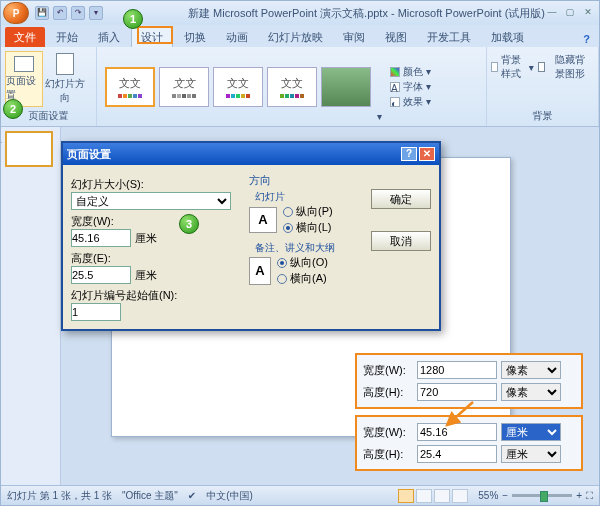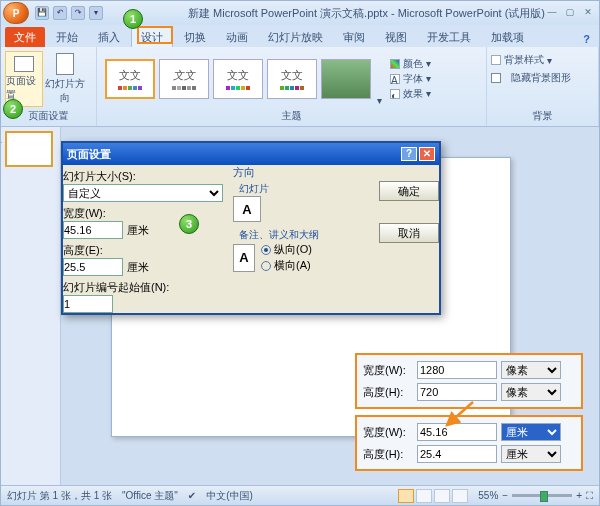--- a/index.html
+++ b/index.html
@@ -46,21 +46,21 @@
   .zoom { display:flex; align-items:center; gap:4px; }
   .zoom .track { width:60px; height:3px; background:#9ab; position:relative; }
   .zoom .track::after{ content:""; position:absolute; left:28px; top:-3px; width:6px; height:9px; background:#4a6; border:1px solid #386; }
 
   
   .dialog { position:absolute; left:60px; top:140px; width:380px; background:#ece9d8; border:2px solid #1e4f9e; box-shadow:3px 3px 8px rgba(0,0,0,.35); font-size:11px; }
   .dlg-title { height:22px; background:linear-gradient(#3d7de0,#0b4fbf); color:#fff; display:flex; align-items:center; padding:0 4px; font-size:11px; font-weight:bold; }
   .dlg-title .spacer{flex:1;}
   .dlg-title .help{ width:16px; height:14px; background:#6ea3e8; border:1px solid #fff; color:#fff; text-align:center; line-height:12px; font-size:10px; margin-right:2px;}
   .dlg-title .close{ width:16px; height:14px; background:#e86547; border:1px solid #fff; color:#fff; text-align:center; line-height:12px; font-size:10px; font-weight:bold;}
-  .dlg-body { display:flex; gap:10px; }
+  .dlg-body { padding:8px; display:flex; gap:18px; }
   .dlg-left { width:160px; }
   .dlg-left label{ display:block; margin-top:4px; }
   .dlg-left select, .dlg-left input { width:100%; font-size:11px; border:1px solid #7a9; background:#fff; height:18px; }
   .dlg-left .row{ display:flex; align-items:center; gap:4px; }
   .dlg-left .row input{ width:60px; }
   .dlg-center { flex:1; }
   .fieldset-title { color:#1e4f9e; font-size:11px; margin-bottom:2px; }
   .orient { display:flex; gap:6px; align-items:center; margin-bottom:6px; }
   .orient-icon { width:28px; height:26px; background:#fff; border:1px solid #999; display:flex; align-items:center; justify-content:center; font-size:13px; font-weight:bold; }
   .orient-opts { display:flex; flex-direction:column; gap:1px; }
@@ -176,24 +176,23 @@
             </div>
           </div>
         <div class="theme-thumb" style="background:linear-gradient(#8b8,#585);"></div>
         <span style="align-self:flex-end;padding:2px;">▾</span>
         <div class="side-col">
           <div><span class="sq" style="background:linear-gradient(45deg,#e44,#4e4,#44e);"></span><span>颜色</span>▾</div>
           <div><span class="sq">A</span><span>字体</span>▾</div>
           <div><span class="sq">◐</span><span>效果</span>▾</div>
         </div>
       </div>
-      <div class="group-label">主题</div>
     </div>
     <div class="group" style="width:112px;">
-      <div class="group-row" style="flex-direction:column; align-items:flex-start; gap:4px; padding-top:4px;">
+      <div class="group-row" style="flex-direction:row; align-items:flex-start; gap:4px; padding-top:4px;">
         <div style="display:flex;gap:3px;align-items:center;"><span class="sq"></span><span>背景样式</span>▾</div>
         <div style="display:flex;gap:10px;align-items:center;">
             <span style="width:10px;height:10px;border:1px solid #789;background:#fff;"></span>
             <span>隐藏背景图形</span>
           </div>
       </div>
       <div class="group-label">背景</div>
     </div>
   </div>
 
@@ -234,20 +233,30 @@
         <label>幻灯片编号起始值(N):</label>
         <div class="row">
             <input style="width: 50px;" value="1">
           </div>
       </div>
       <div class="dlg-center">
         <div class="fieldset-title">方向</div>
         <div style="color:#1e4f9e;font-size:10px;margin-left:6px;">幻灯片</div>
         <div class="orient">
           <div class="orient-icon">A</div>
+          <div class="orient-opts">
+            <div class="radio">
+                <span class="dot"></span>
+                <span>纵向(P)</span>
+              </div>
+            <div class="radio">
+                <span class="dot on"></span>
+                <span>横向(L)</span>
+              </div>
+          </div>
         </div>
         <div style="color:#1e4f9e;font-size:10px;margin-left:6px;">备注、讲义和大纲</div>
         <div class="orient">
           <div class="orient-icon" style="width:22px;height:28px;">A</div>
           <div class="orient-opts">
             <div class="radio">
                 <span class="dot on"></span>
                 <span>纵向(O)</span>
               </div>
             <div class="radio">

